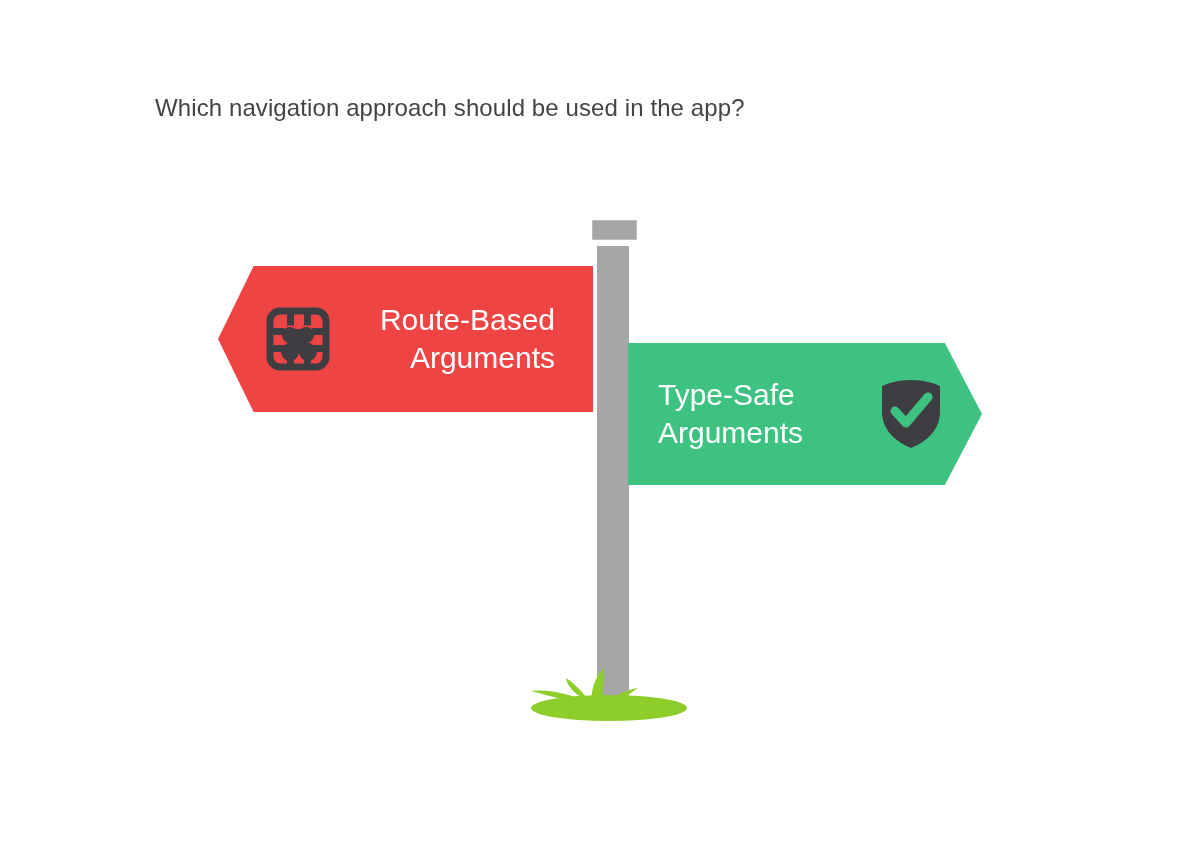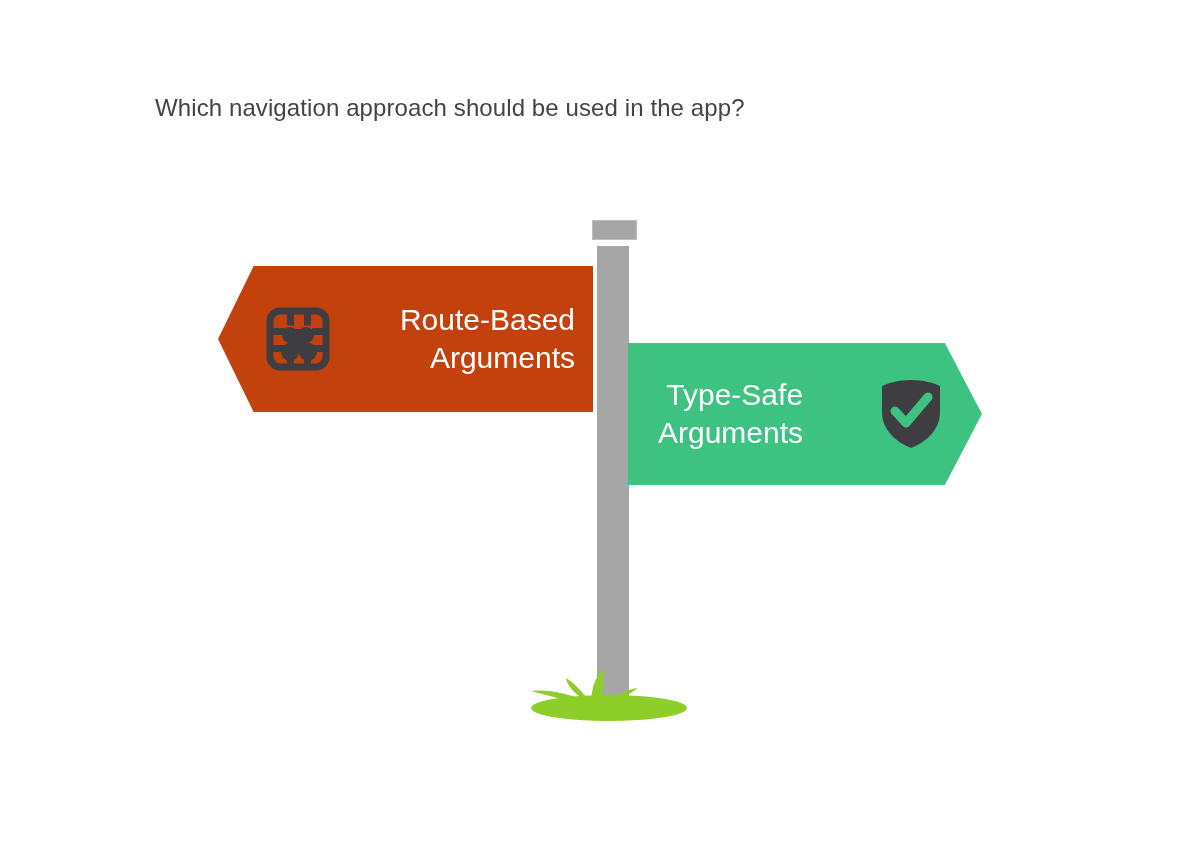--- a/index.html
+++ b/index.html
@@ -76,24 +76,24 @@
     display: flex;
     align-items: center;
     box-sizing: border-box;
   }
 
   #sign-left {
     left: 218px;
     top: 266px;
     width: 375px;
     height: 146px;
-    background: #c2410c;
+    background: #ef4444;
     clip-path: polygon(0% 50%, 9.5% 0%, 100% 0%, 100% 100%, 9.5% 100%);
     padding-left: 48px;
-    padding-right: 18px;
+    padding-right: 38px;
     justify-content: flex-start;
     gap: 34px;
   }
 
   #sign-right {
     left: 628px;
     top: 343px;
     width: 354px;
     height: 142px;
     background: #3ec282;
@@ -109,21 +109,21 @@
     font-size: 30px;
     line-height: 38px;
     font-weight: 400;
     white-space: pre-line;
   }
   #sign-left .sign-label {
     text-align: right;
     flex: 1;
   }
   #sign-right .sign-label {
-    text-align: right;
+    text-align: left;
   }
 
   .sign-icon {
     flex: 0 0 auto;
     display: block;
     line-height: 0;
   }
 </style>
 </head>
 <body>

